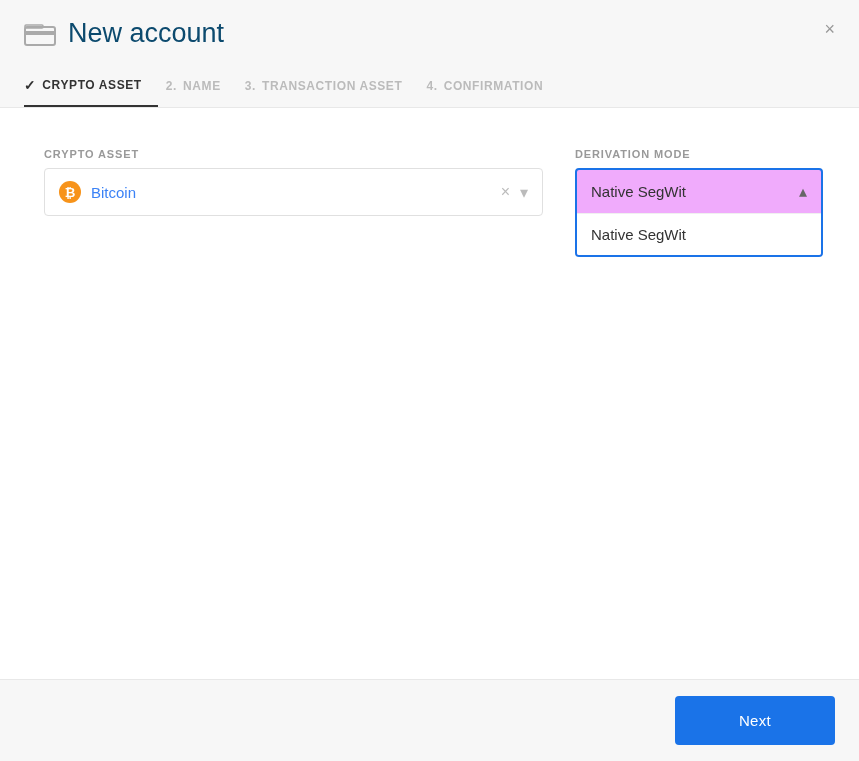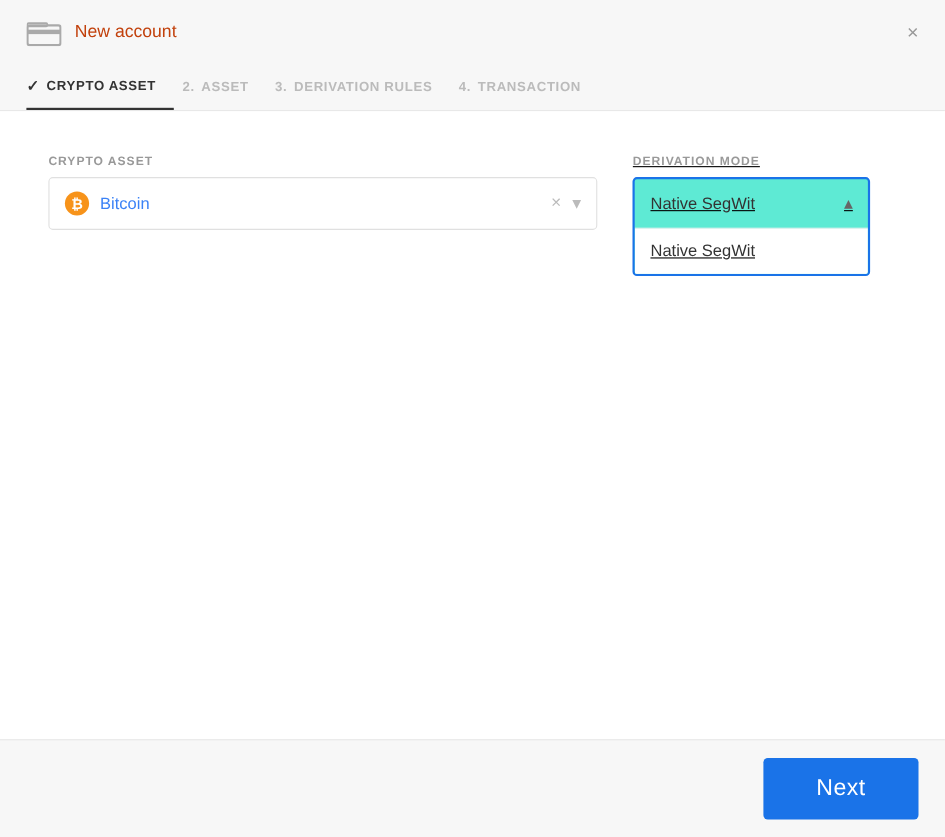--- a/index.html
+++ b/index.html
@@ -35,23 +35,23 @@
       margin-bottom: 16px;
     }
 
     .wallet-icon {
       width: 32px;
       height: 24px;
       color: #aaa;
     }
 
     .modal-title {
-      font-size: 16px;
+      font-size: 27px;
       font-weight: 500;
-      color: #c2410c;
+      color: #0c4a6e;
     }
 
     .close-btn {
       position: absolute;
       top: 16px;
       right: 20px;
       background: none;
       border: none;
       cursor: pointer;
       font-size: 18px;
@@ -116,21 +116,20 @@
       gap: 8px;
     }
 
     .field-group.crypto {
       width: 500px;
     }
 
     .field-group.derivation {
       width: 240px;
       position: relative;
-      text-decoration: underline;
     }
 
     .field-label {
       font-size: 11px;
       font-weight: 600;
       color: #999;
       letter-spacing: 0.08em;
       text-transform: uppercase;
     }
 
@@ -182,23 +181,23 @@
     }
 
     .chevron-down {
       color: #bbb;
       font-size: 16px;
     }
 
     .derivation-dropdown {
       border: 2px solid #1a73e8;
       border-radius: 4px;
-      background: #5eead4;
+      background: #f0abfc;
       overflow: hidden;
-      width: 216px;
+      width: 248px;
     }
 
     .derivation-selected {
       display: flex;
       align-items: center;
       justify-content: space-between;
       padding: 12px 14px;
       cursor: pointer;
       font-size: 15px;
       color: #333;
@@ -224,22 +223,22 @@
       display: flex;
       justify-content: flex-end;
       border-top: 1px solid #e8e8e8;
     }
 
     .next-btn {
       background: #1a73e8;
       color: #fff;
       border: none;
       border-radius: 4px;
-      padding: 16px 48px;
-      font-size: 21px;
+      padding: 16px 64px;
+      font-size: 15px;
       font-weight: 500;
       cursor: pointer;
       letter-spacing: 0.02em;
     }
   </style>
 </head>
 <body>
 
 <div class="modal">
 
@@ -257,31 +256,31 @@
 
     <div class="steps-row">
 
       <div class="step active">
         <span class="step-check">✓</span>
         <span>CRYPTO ASSET</span>
       </div>
 
       <div class="step">
         <span class="step-num">2.</span>
-        <span>ASSET</span>
+        <span>NAME</span>
       </div>
 
       <div class="step">
         <span class="step-num">3.</span>
-        <span>DERIVATION RULES</span>
+        <span>TRANSACTION ASSET</span>
       </div>
 
       <div class="step">
         <span class="step-num">4.</span>
-        <span>TRANSACTION</span>
+        <span>CONFIRMATION</span>
       </div>
     </div>
   </div>
 
   <div class="modal-body">
     <div class="fields-row">
 
       <div class="field-group crypto">
         <span class="field-label">CRYPTO ASSET</span>
         <div class="crypto-select">

